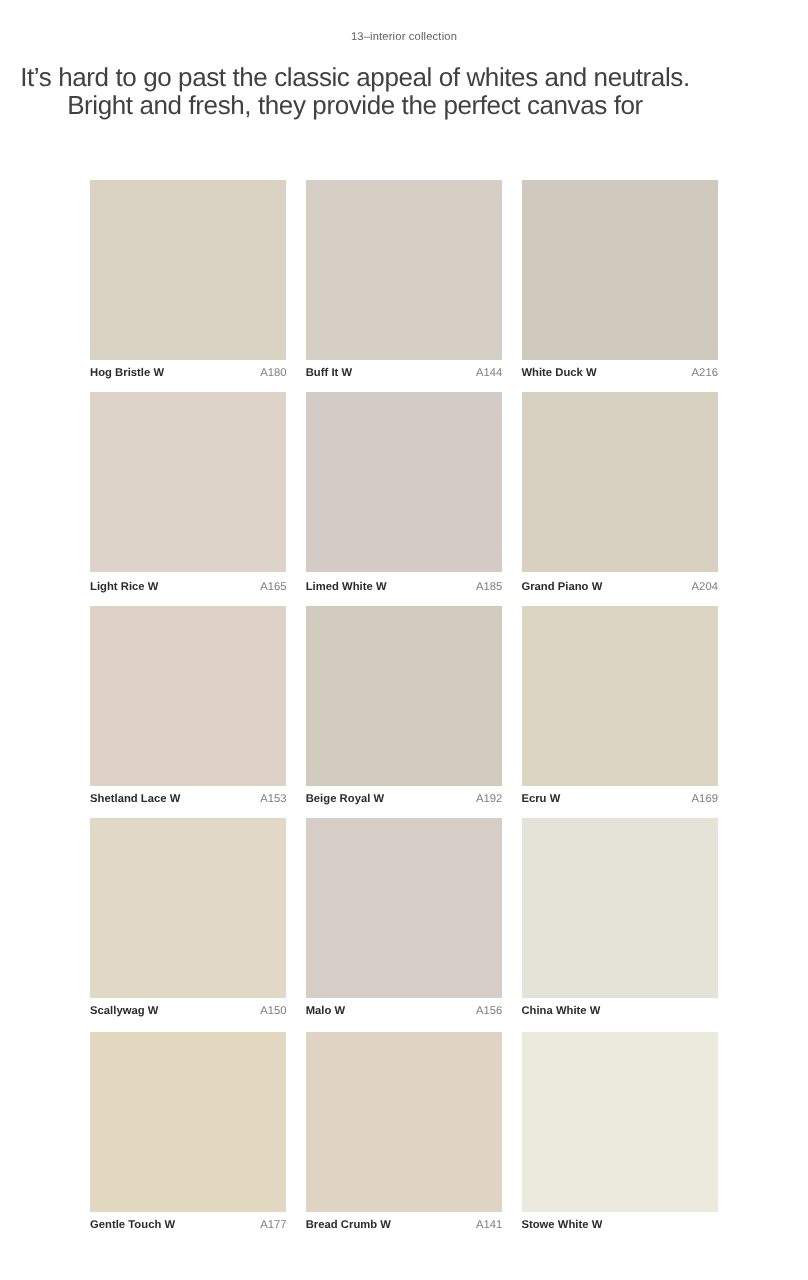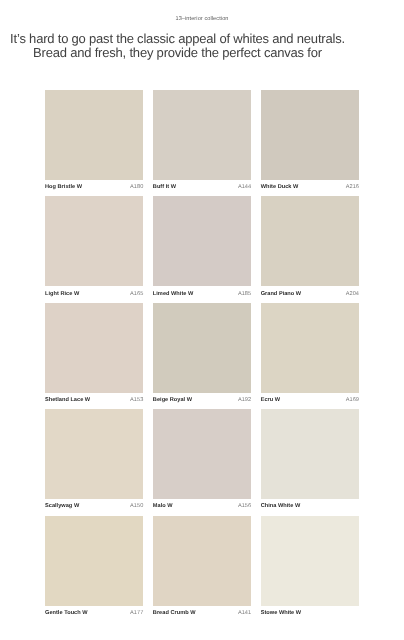--- a/index.html
+++ b/index.html
@@ -86,21 +86,21 @@
 </style>
 </head>
 <body>
 
 <div class="page" style="background: rgb(255, 255, 255);">
 
   <div class="running-head">13–interior collection</div>
 
   <div class="intro">
     <div class="intro-line">It’s hard to go past the classic appeal of whites and neutrals.</div>
-    <div class="intro-line">Bread and fresh, they provide the perfect canvas for</div>
+    <div class="intro-line">Bright and fresh, they provide the perfect canvas for</div>
   </div>
 
   <div class="grid">
 
     <div class="row">
       <div class="cell">
         <div class="chip" style="background: rgb(218, 210, 194);"></div>
         <div class="meta">
           <span class="nm">Hog Bristle W</span>
           <span class="cd">A180</span>

